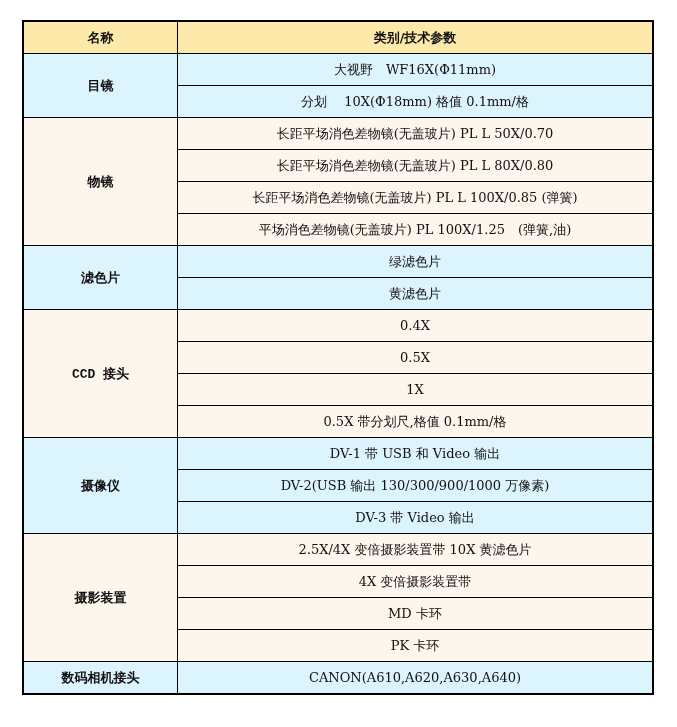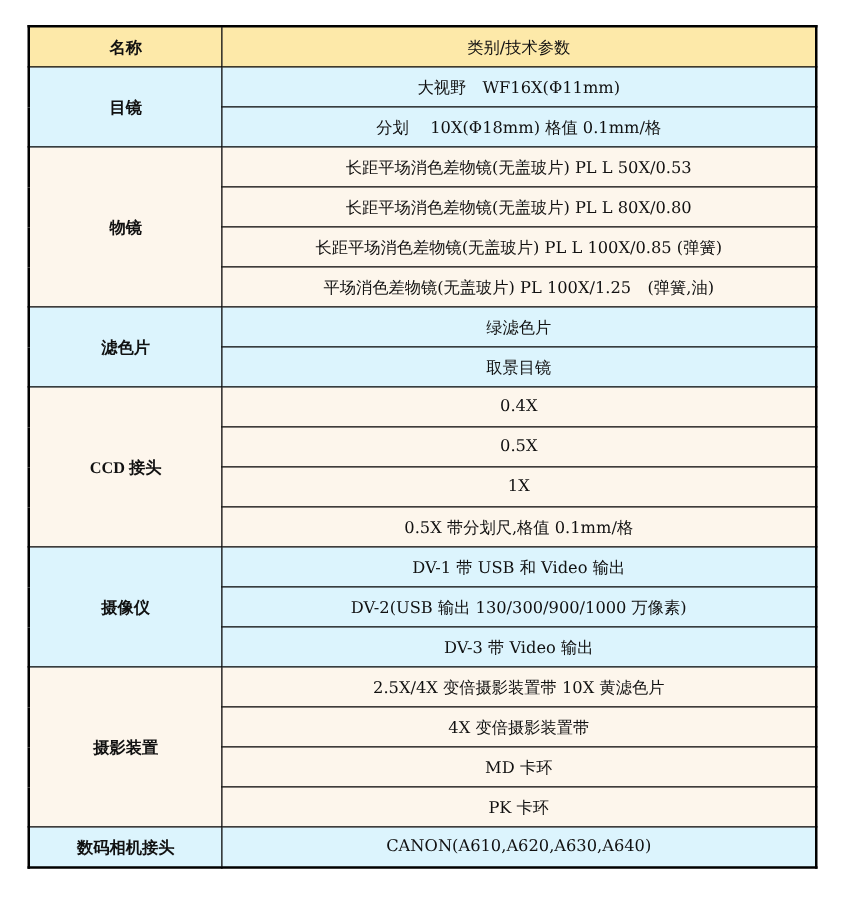--- a/index.html
+++ b/index.html
@@ -13,23 +13,23 @@
     font-size: 13px;
     color: #111;
   }
   table.spec td, table.spec th {
     border: 1.5px solid #000;
     text-align: center;
     vertical-align: middle;
     padding: 0;
     height: 31px;
   }
-  th { font-weight: normal; font-family: "DejaVu Sans", "Liberation Sans", sans-serif; font-size: 13px; }
+  th { font-weight: bold; font-family: "DejaVu Sans", "Liberation Sans", sans-serif; font-size: 13px; }
   .hdr th { background: #fde9a9; height: 30px; }
-  .name { width: 153px; font-weight: bold; font-family: Liberation Serif, serif; font-size: 13px; }
+  .name { width: 153px; font-weight: bold; font-family: Liberation Mono, monospace; font-size: 13px; }
   .blue { background: #dcf4fd; }
   .cream { background: #fdf6ec; }
 </style>
 </head>
 <body>
 
 <table class="spec">
   <thead>
     <tr class="hdr">
       <th class="name">名称</th>
@@ -39,37 +39,37 @@
   <tbody id="tbody">
       <tr class="blue">
         <td class="name blue" rowspan="2">目镜</td>
         <td class="blue">大视野　WF16X(Φ11mm)</td>
       </tr>
       <tr class="blue">
         <td class="blue">分划　 10X(Φ18mm) 格值 0.1mm/格</td>
       </tr>
       <tr class="cream">
         <td class="name cream" rowspan="4">物镜</td>
-        <td class="cream">长距平场消色差物镜(无盖玻片) PL L 50X/0.53</td>
+        <td class="cream">长距平场消色差物镜(无盖玻片) PL L 50X/0.70</td>
       </tr>
       <tr class="cream">
         <td class="cream">长距平场消色差物镜(无盖玻片) PL L 80X/0.80</td>
       </tr>
       <tr class="cream">
         <td class="cream">长距平场消色差物镜(无盖玻片) PL L 100X/0.85 (弹簧)</td>
       </tr>
       <tr class="cream">
         <td class="cream">平场消色差物镜(无盖玻片) PL 100X/1.25　(弹簧,油)</td>
       </tr>
       <tr class="blue">
         <td class="name blue" rowspan="2">滤色片</td>
         <td class="blue">绿滤色片</td>
       </tr>
       <tr class="blue">
-        <td class="blue">取景目镜</td>
+        <td class="blue">黄滤色片</td>
       </tr>
       <tr class="cream">
         <td class="name cream" rowspan="4">CCD 接头</td>
         <td class="cream">0.4X</td>
       </tr>
       <tr class="cream">
         <td class="cream">0.5X</td>
       </tr>
       <tr class="cream">
         <td class="cream">1X</td>

